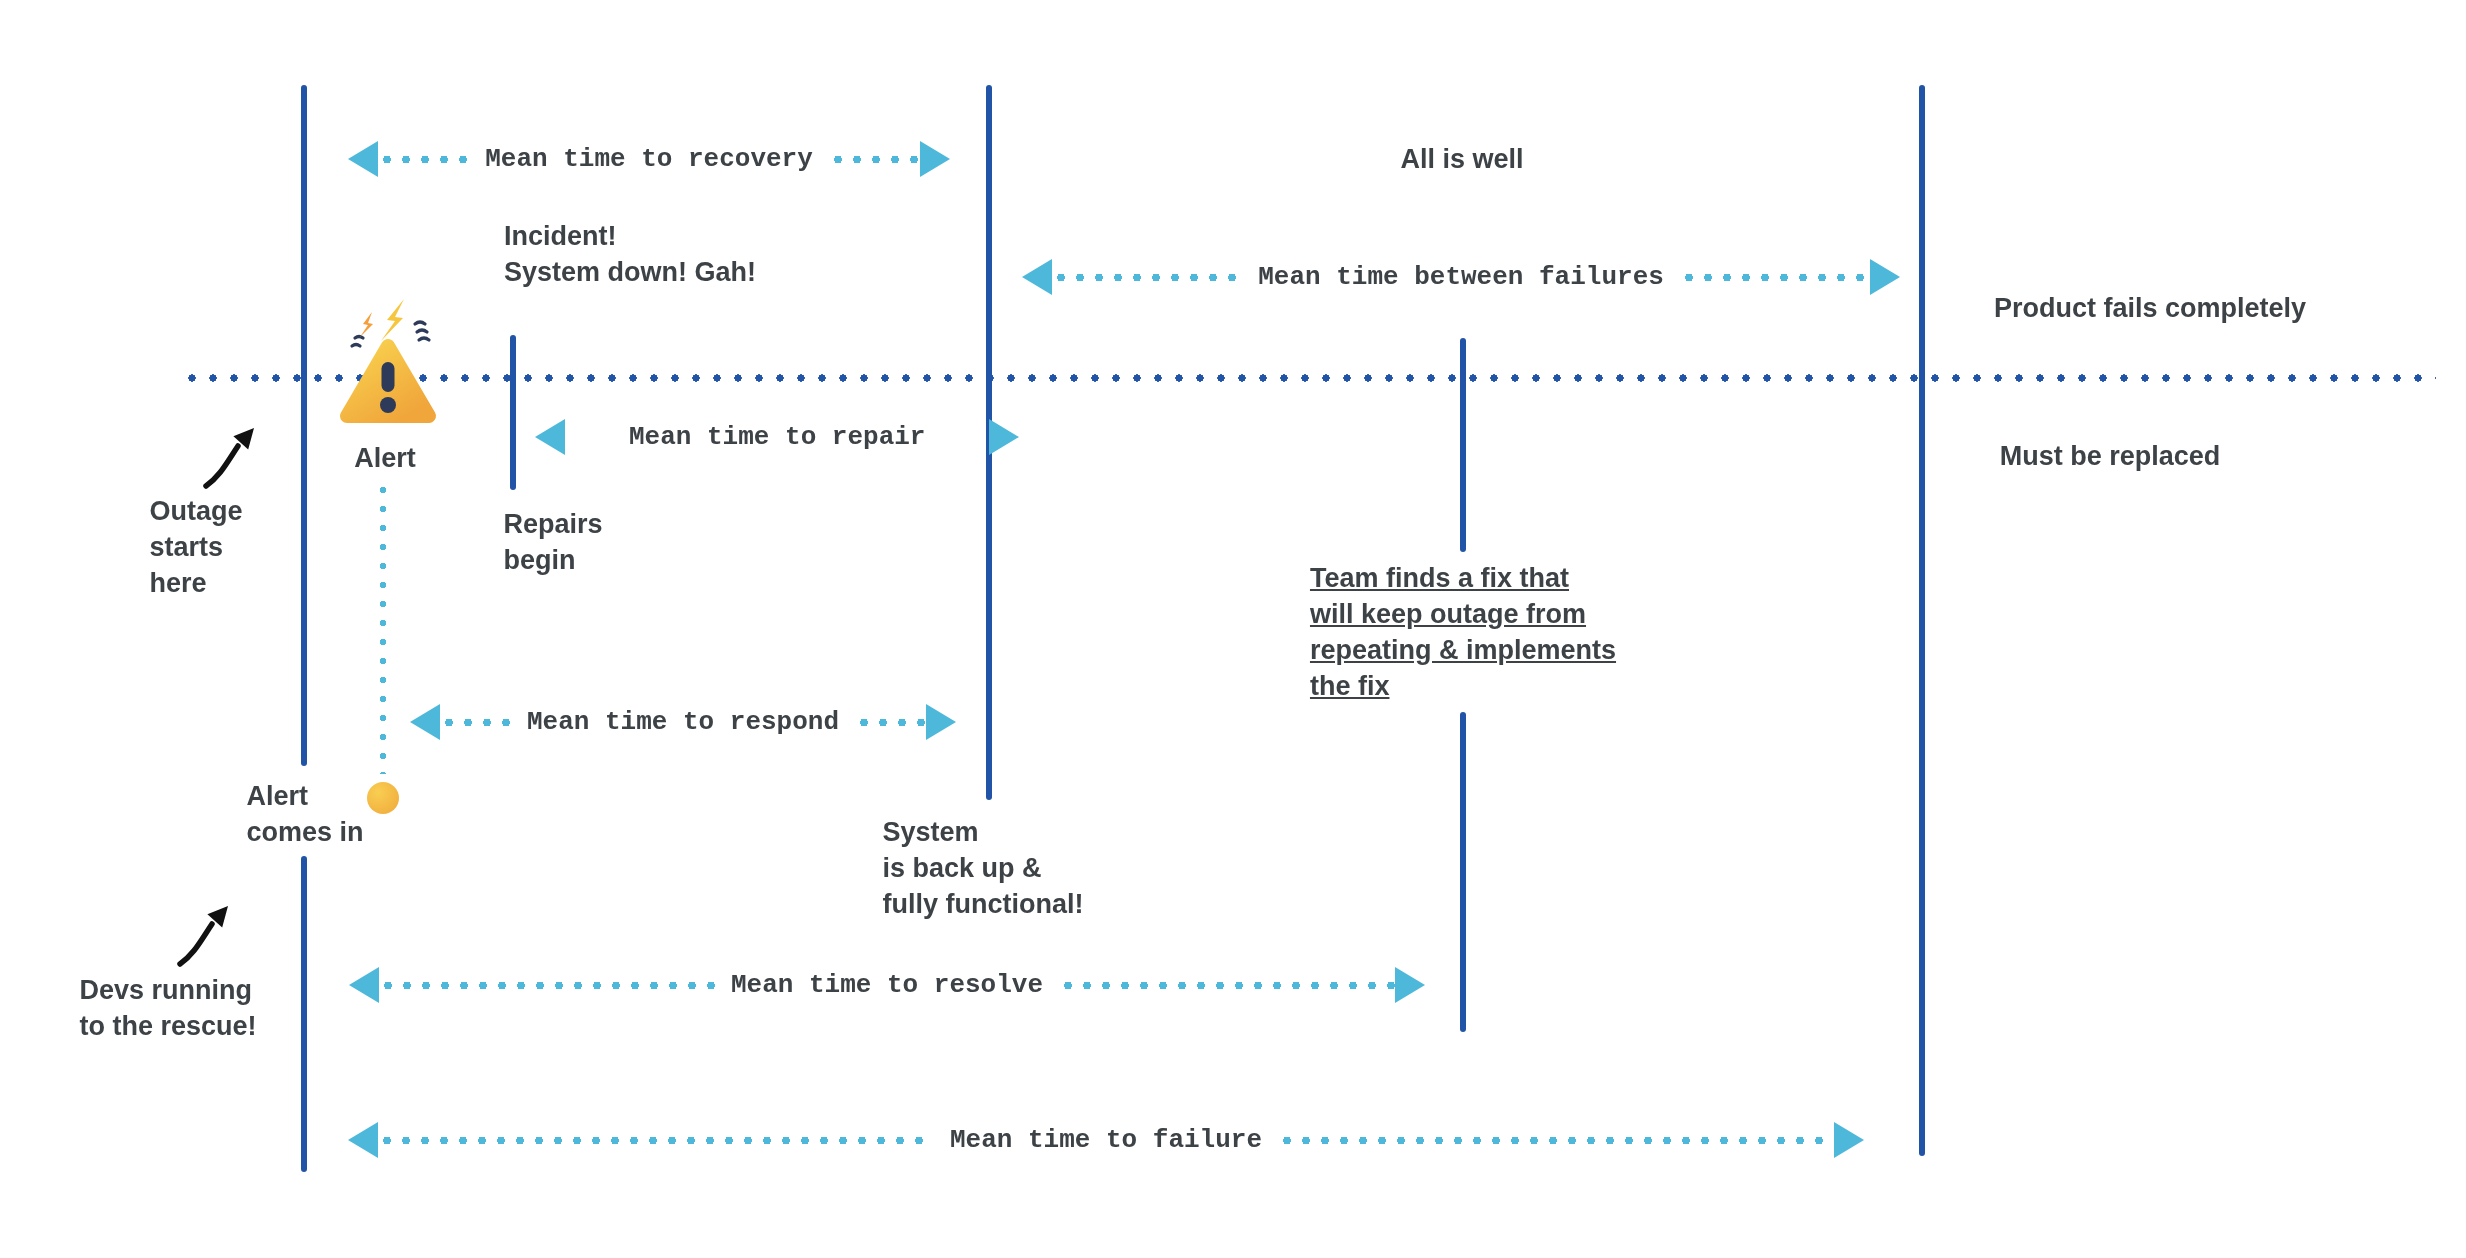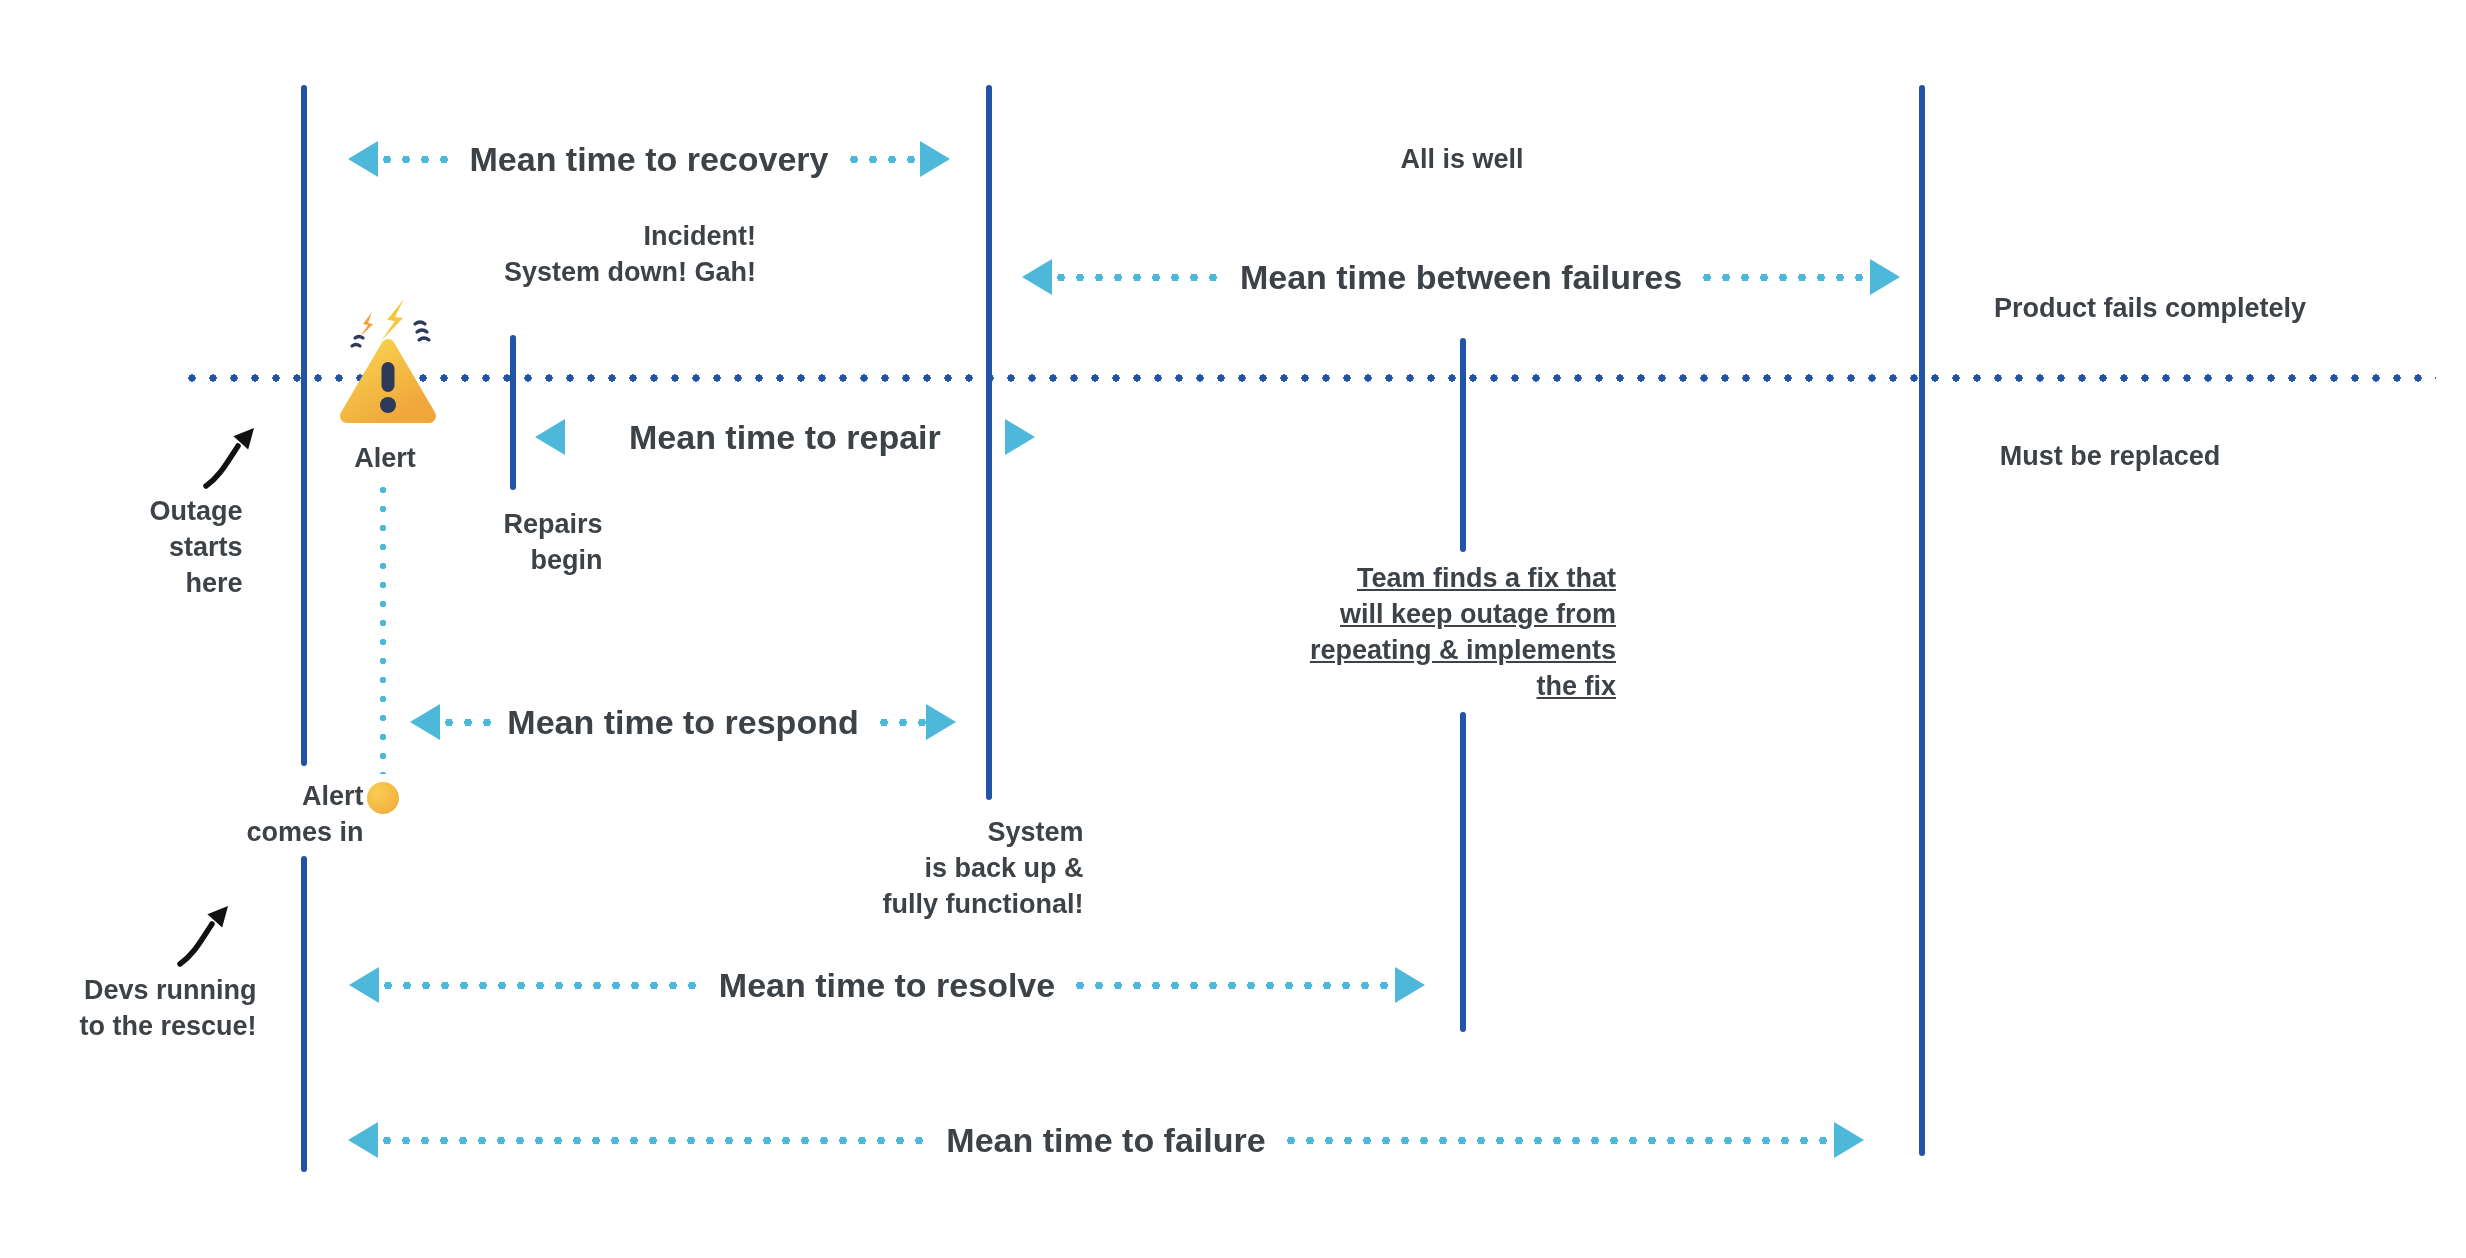--- a/index.html
+++ b/index.html
@@ -16,25 +16,25 @@
          background-image:radial-gradient(circle 3.4px at 4px 4px, var(--sky) 98%, transparent 100%);
          background-size:8px 19px;background-repeat:repeat-y;}
   
   .marrow{position:absolute;display:flex;align-items:center;height:36px;}
   .tri{width:0;height:0;border-top:18px solid transparent;border-bottom:18px solid transparent;}
   .tl{border-right:30px solid var(--sky);}
   .tr{border-left:30px solid var(--sky);}
   .shaft{flex:1 1 0;height:9px;
          background-image:radial-gradient(circle 4px at 9px 4.5px, var(--sky) 98%, transparent 100%);
          background-size:19px 9px;background-repeat:repeat-x;}
-  .atext{font-weight:700;font-size:34px;line-height:36px;color:var(--text);
-         padding:0 16px;white-space:nowrap;}
+  .atext{font-weight:700;font-size:26px;line-height:36px;color:var(--text);
+         padding:0 16px;white-space:nowrap;font-family:Liberation Mono, monospace;}
   
   .lbl{position:absolute;transform:translateX(-50%);font-weight:700;font-size:27px;
-       line-height:36px;color:var(--text);text-align:right;white-space:pre-line;}
+       line-height:36px;color:var(--text);text-align:left;white-space:pre-line;}
   .icon{position:absolute;}
   .alert-dot{position:absolute;width:32px;height:32px;border-radius:50%;
              background:radial-gradient(circle at 35% 32%, #f9ce52, #efa83a);}
 </style>
 </head>
 <body>
 
 <div class="canvas">
 
   <div class="dot-h" style="left:188px;top:374px;width:2248px;"></div>

